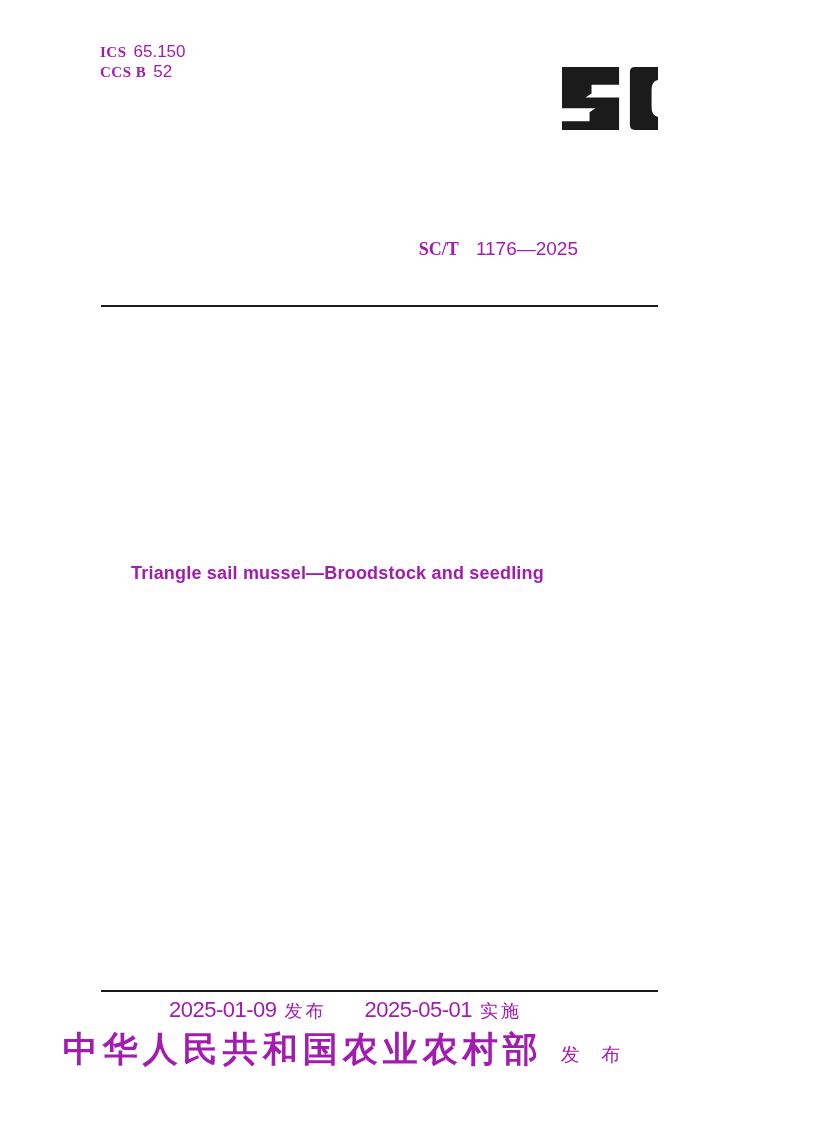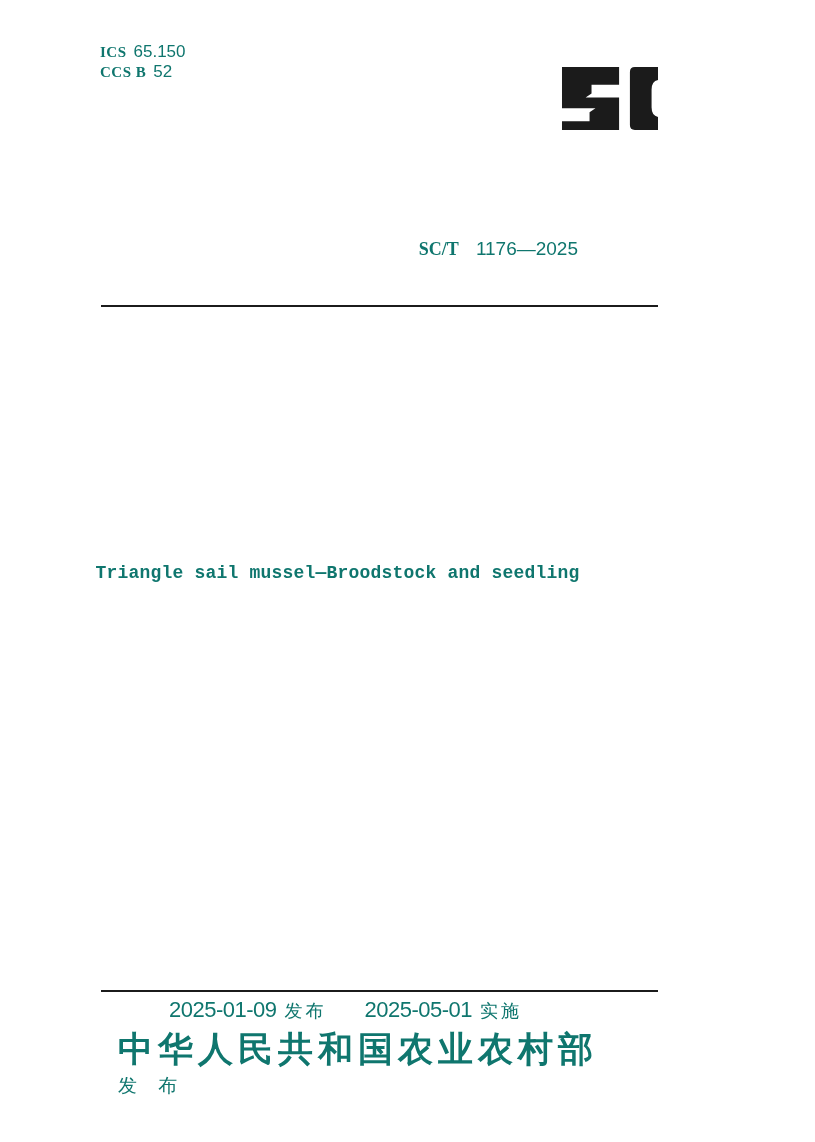--- a/index.html
+++ b/index.html
@@ -2,21 +2,21 @@
 <html><head>
 <meta charset="utf-8">
 <style>
   * { margin: 0; padding: 0; box-sizing: border-box; }
   html, body { background: #ffffff; }
   .page {
     position: relative;
     width: 658px;
     height: 1142px;
     background: #ffffff;
-    color: #0f766e;
+    color: #a21caf;
     overflow: hidden;
     font-family: "Liberation Sans", sans-serif;
   }
   
   .ics-block {
     position: absolute;
     left: 100px;
     top: 42px;
     line-height: 19px;
     white-space: nowrap;
@@ -96,21 +96,21 @@
     letter-spacing: 9px;
     text-indent: 9px;
     white-space: nowrap;
   }
   .doc-title-en {
     position: absolute;
     left: 84px;
     right: 67px;
     top: 563px;
     text-align: center;
-    font-family: Liberation Mono, monospace;
+    font-family: Liberation Sans, sans-serif;
     font-weight: 700;
     font-size: 18px;
     letter-spacing: 0.2px;
     white-space: nowrap;
   }
   
   .dates-row {
     position: absolute;
     left: 100px;
     right: 67px;
@@ -139,21 +139,20 @@
   
   .publisher-row {
     position: absolute;
     left: 100px;
     right: 67px;
     top: 1026px;
     display: flex;
     justify-content: center;
     align-items: baseline;
     white-space: nowrap;
-    flex-direction: column;
   }
   .publisher-name {
     font-family: "Liberation Serif", serif;
     font-weight: 700;
     font-size: 35px;
     letter-spacing: 5px;
   }
   .publisher-suffix {
     font-family: "Liberation Sans", sans-serif;
     font-weight: 500;

